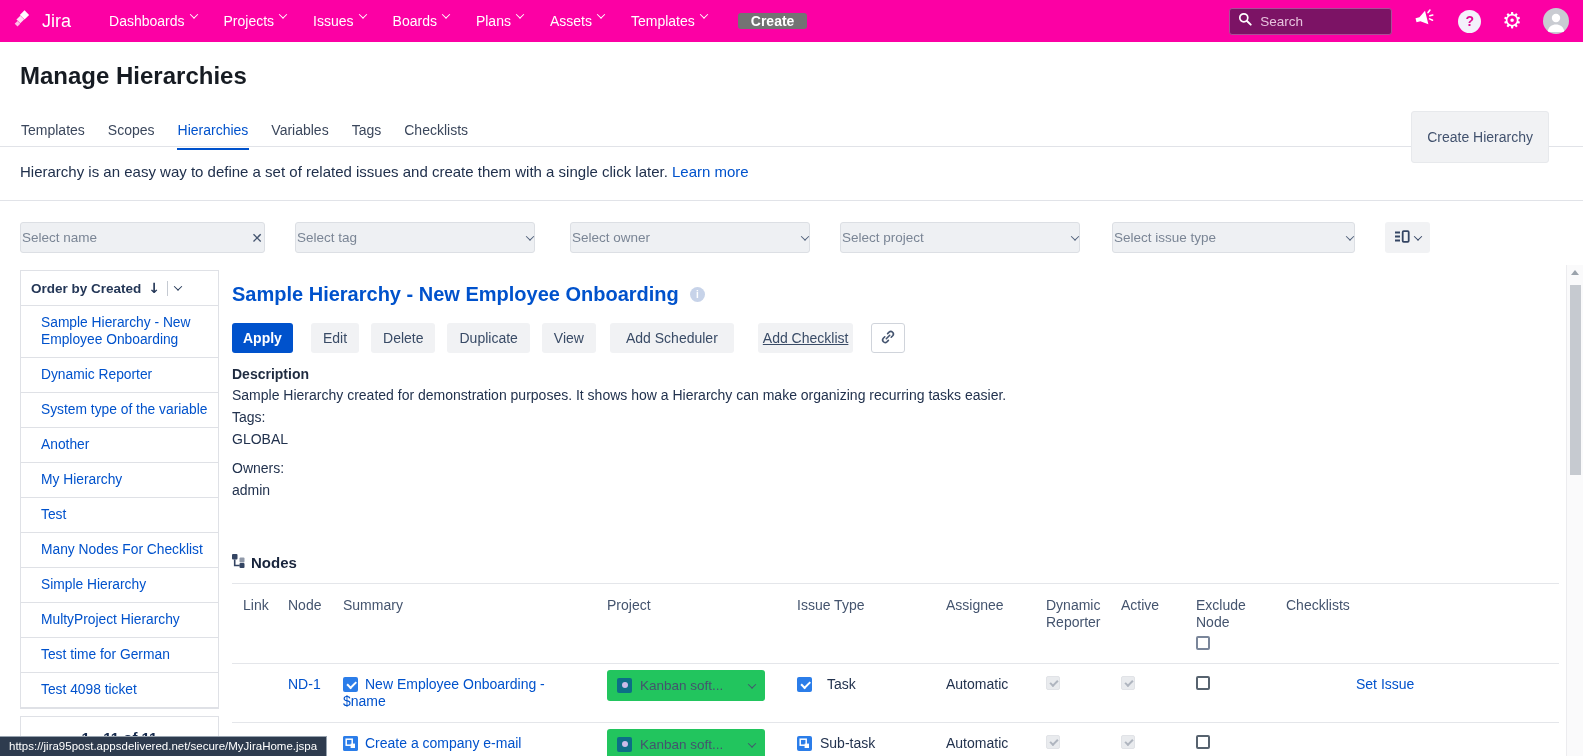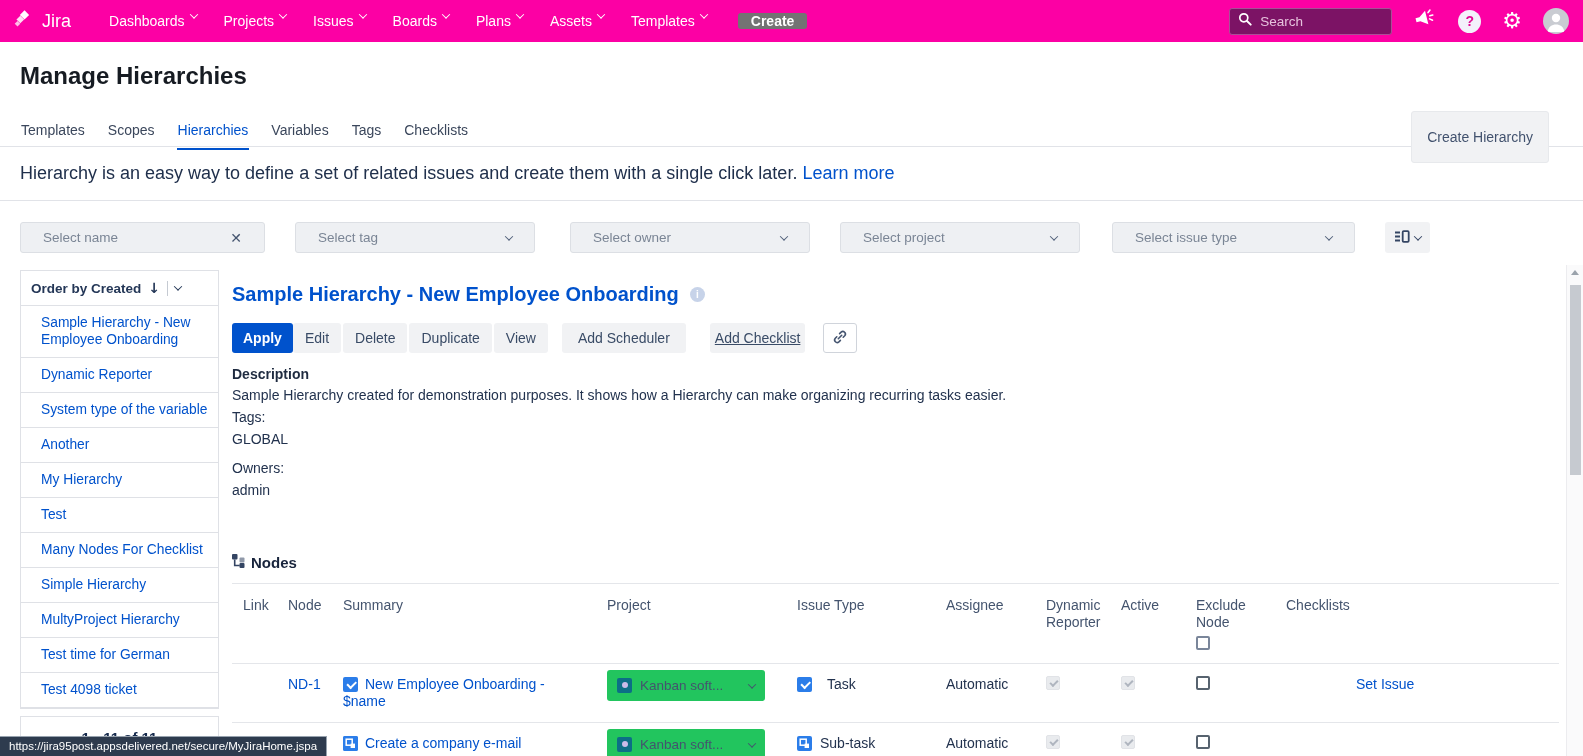--- a/index.html
+++ b/index.html
@@ -22,26 +22,26 @@
   .gear-glyph { color:#fff; font-size:22px; line-height:22px; font-family:"DejaVu Sans",sans-serif; }
   .avatar-circle { width:26px; height:26px; border-radius:50%; background:#C9CCD2; display:flex; align-items:center; justify-content:center; overflow:hidden; }
 
   
   .page-title { position:absolute; top:62px; left:20px; font-size:24px; font-weight:bold; color:#161B22; }
   .tabs { position:absolute; top:118px; left:20px; display:flex; gap:21px; z-index:2; }
   .tab { font-size:14px; color:#3B475C; padding:4px 1px 10px; cursor:pointer; }
   .tab.active { color:#0052CC; border-bottom:2px solid #0052CC; }
   .hdivider { position:absolute; left:0; right:0; height:1px; background:#E1E3E8; }
   .create-hier-btn { position:absolute; top:111px; right:34px; background:#F1F2F4; border:1px solid #E7E9EC; border-radius:3px; color:#42526E; font-size:14px; padding:17px 15px; cursor:pointer; font-family:inherit; }
-  .intro { position:absolute; top:163px; left:20px; font-size:18px; color:#20304C; }
+  .intro { position:absolute; top:163px; left:20px; font-size:15px; color:#20304C; }
   .intro a { color:#0052CC; text-decoration:none; cursor:pointer; }
 
   
   .filterbar { position:absolute; top:222px; left:20px; display:flex; align-items:center; }
-  .filter-input, .filter-select { height:31px; background:#EEF0F3; border:1px solid #DCDFE4; border-radius:3px; display:flex; align-items:center; padding:0 22px; font-size:13.5px; color:#7A8595; }
+  .filter-input, .filter-select { height:31px; background:#EEF0F3; border:1px solid #DCDFE4; border-radius:3px; display:flex; align-items:center; padding:0 1px; font-size:13.5px; color:#7A8595; }
   .filter-input input { border:none; background:transparent; outline:none; flex:1; font-size:13.5px; color:#44546E; font-family:inherit; }
   .filter-input input::placeholder { color:#7A8595; }
   .clear-x { color:#44546F; font-size:14px; cursor:pointer; padding-left:6px; }
   .filter-select { justify-content:space-between; cursor:pointer; }
   .filter-select .chev { color:#505F79; }
   .view-toggle { width:45px; height:31px; background:#F1F2F4; border:none; border-radius:3px; display:flex; align-items:center; justify-content:center; gap:5px; cursor:pointer; }
   .view-toggle .chev { color:#344563; }
 
   
   .sidebar { position:absolute; left:20px; top:270px; width:199px; }
@@ -54,21 +54,21 @@
   .sidebar-pagination { margin-top:7px; border:1px solid #DFE1E6; padding:12px 0 14px; font-weight:bold; font-size:15px; color:#172B4D; text-align:center; }
 
   
   .detail { position:absolute; left:232px; top:270px; right:24px; }
   .detail-title-row { margin-top:13px; display:flex; align-items:center; gap:11px; }
   .detail-title { font-size:20px; font-weight:bold; color:#0052CC; }
   .info-icon { width:15px; height:15px; border-radius:50%; background:#C7D3E9; color:#fff; font-size:10px; font-weight:bold; display:flex; align-items:center; justify-content:center; font-style:normal; cursor:pointer; }
   .actions { margin-top:17px; display:flex; align-items:center; }
   .btn { border:none; border-radius:3px; font-size:14px; font-family:inherit; padding:7px 12px; cursor:pointer; background:#F1F2F4; color:#394B66; }
   .btn-primary { background:#0052CC; color:#fff; font-weight:bold; padding:7px 11px; }
-  .btn-group { display:flex; gap:2px; }
+  .btn-group { display:flex; gap:12px; margin-left:18px; }
   .btn-sched { margin-left:14px; padding:7px 16px; }
   .btn-check { margin-left:24px; padding:7px 5px;text-decoration:underline; }
   .link-btn { margin-left:18px; width:34px; height:30px; background:#fff; border:1px solid #D0D4DB; border-radius:3px; display:flex; align-items:center; justify-content:center; cursor:pointer; }
   .desc-label { margin-top:13px; font-weight:bold; font-size:14px; color:#1F2B40; }
   .desc-text { margin-top:5px; font-size:14px; color:#22324E; }
   .meta-line { margin-top:6px; font-size:14px; color:#22324E; }
   .meta-line.gap { margin-top:13px; }
 
   .nodes-head { margin-top:56px; display:flex; align-items:center; gap:6px; font-weight:bold; font-size:15px; color:#18243C; }
   .tdiv { height:1px; background:#E4E6EA; }

